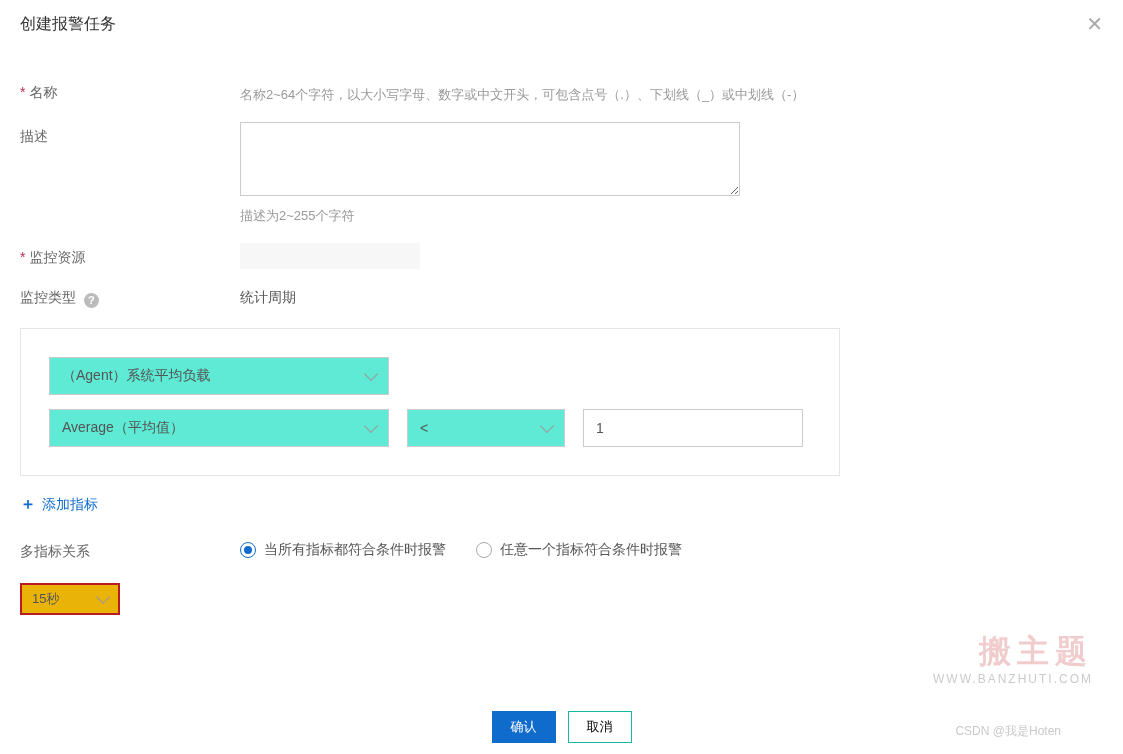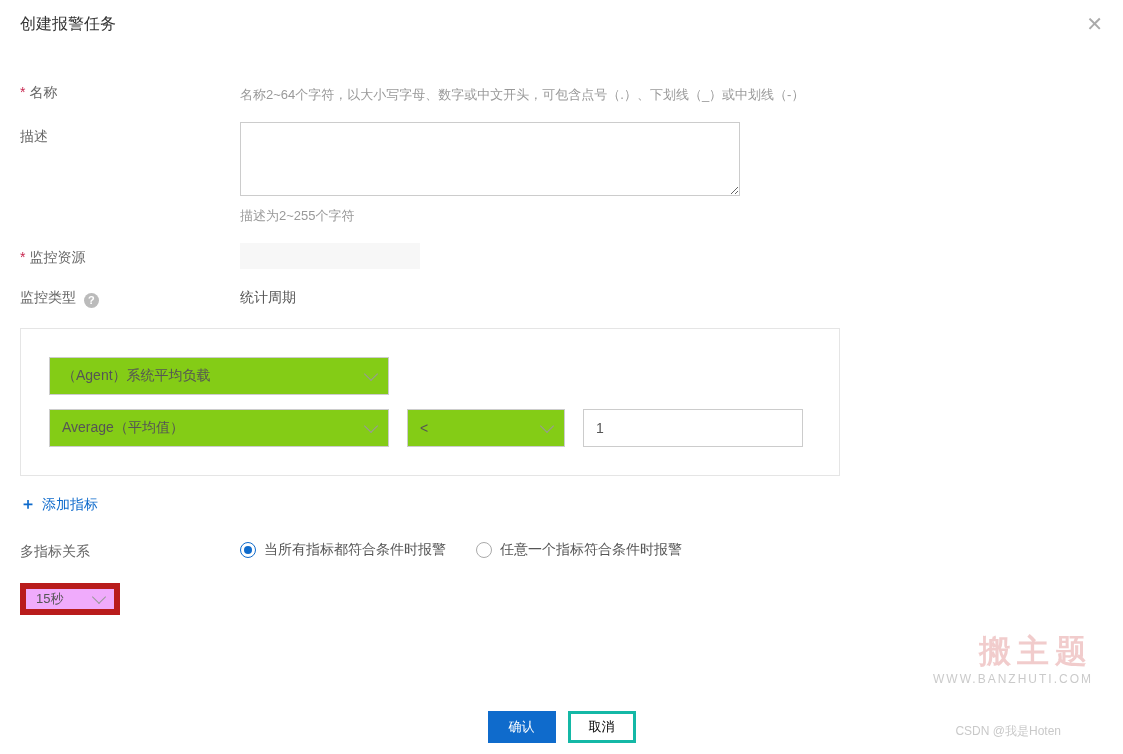--- a/index.html
+++ b/index.html
@@ -106,21 +106,21 @@
   }
   .metric-row:last-child { margin-bottom: 0; }
   .select {
     height: 38px;
     border: 1px solid #ccc;
     display: flex;
     align-items: center;
     justify-content: space-between;
     padding: 8px 12px;
     color: #555;
-    background: #84cc16;
+    background: #5eead4;
     cursor: pointer;
   }
   .select.w1 { width: 340px; }
   .select.w2 { width: 340px; }
   .select.w3 { width: 158px; }
   .num-input {
     width: 220px;
     height: 38px;
     border: 1px solid #ccc;
     padding: 0 12px;
@@ -167,46 +167,46 @@
   .radio.sel { border-color: #0f6bcc; }
   .radio.sel::after {
     content: "";
     width: 8px; height: 8px;
     background: #0f6bcc;
     border-radius: 50%;
   }
   .small-select {
     width: 100px;
     height: 32px;
-    border: 6px solid #b91c1c;
+    border: 2px solid #b91c1c;
     display: flex;
     align-items: center;
     justify-content: space-between;
     padding: 0 10px;
     color: #555;
-    background: #f0abfc;
+    background: #eab308;
     cursor: pointer;
     font-size: 13px;
   }
   .modal-footer {
     position: absolute;
     bottom: 0; left: 0; right: 0;
     height: 54px;
     display: flex;
     justify-content: center;
     align-items: center;
     padding: 0 20px;
     gap: 12px;
     background: #fff;
   }
   .btn {
     height: 32px;
     padding: 0 18px;
     font-size: 13px;
-    border: 3px solid #14b8a6;
+    border: 1px solid #14b8a6;
     background: #fff;
     cursor: pointer;
     display: inline-flex;
     align-items: center;
   }
   .btn.primary {
     background: #0f6bcc;
     border-color: #0f6bcc;
     color: #fff;
   }

